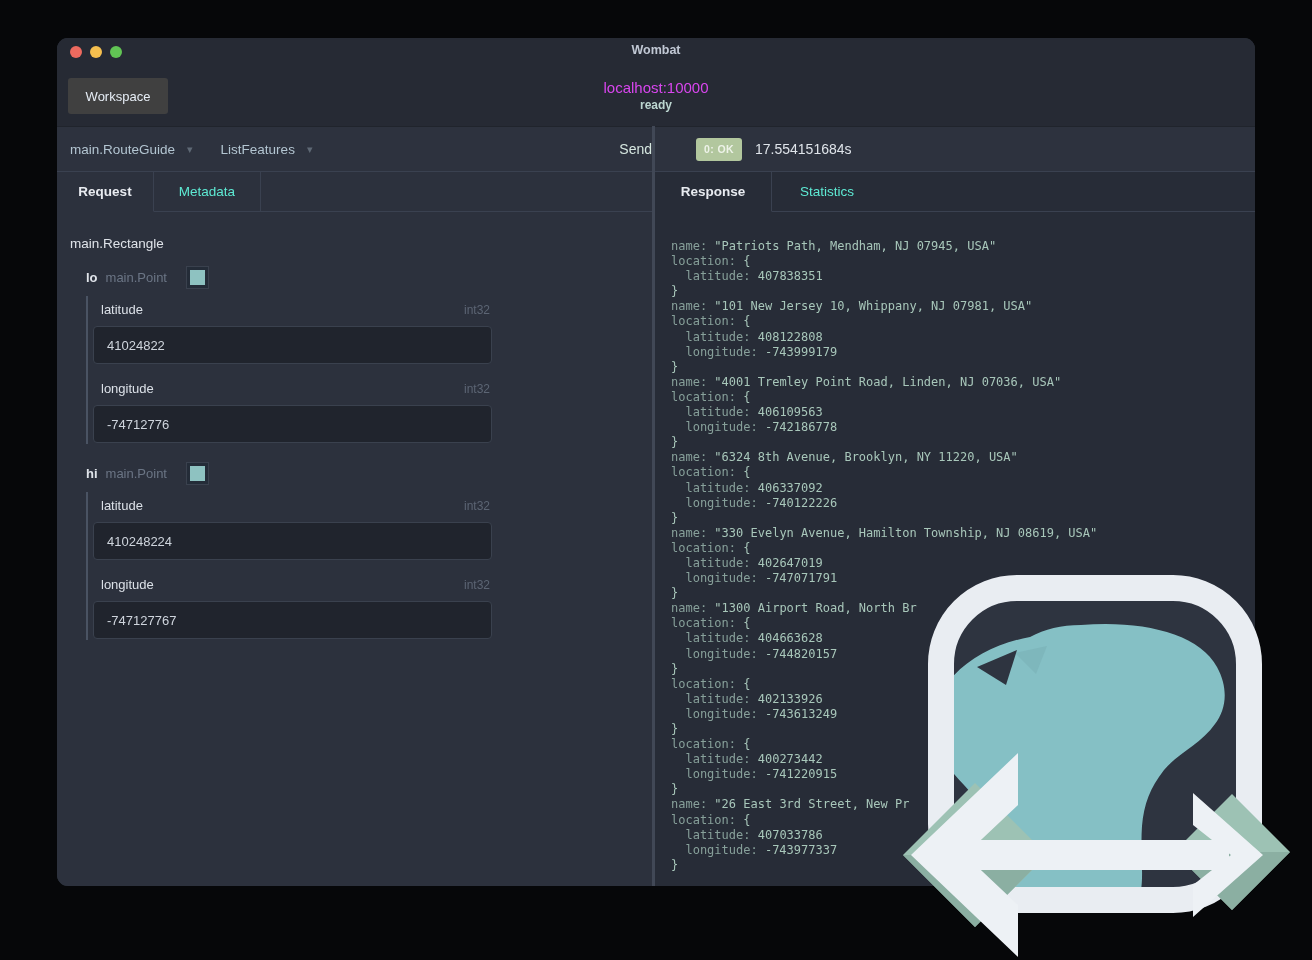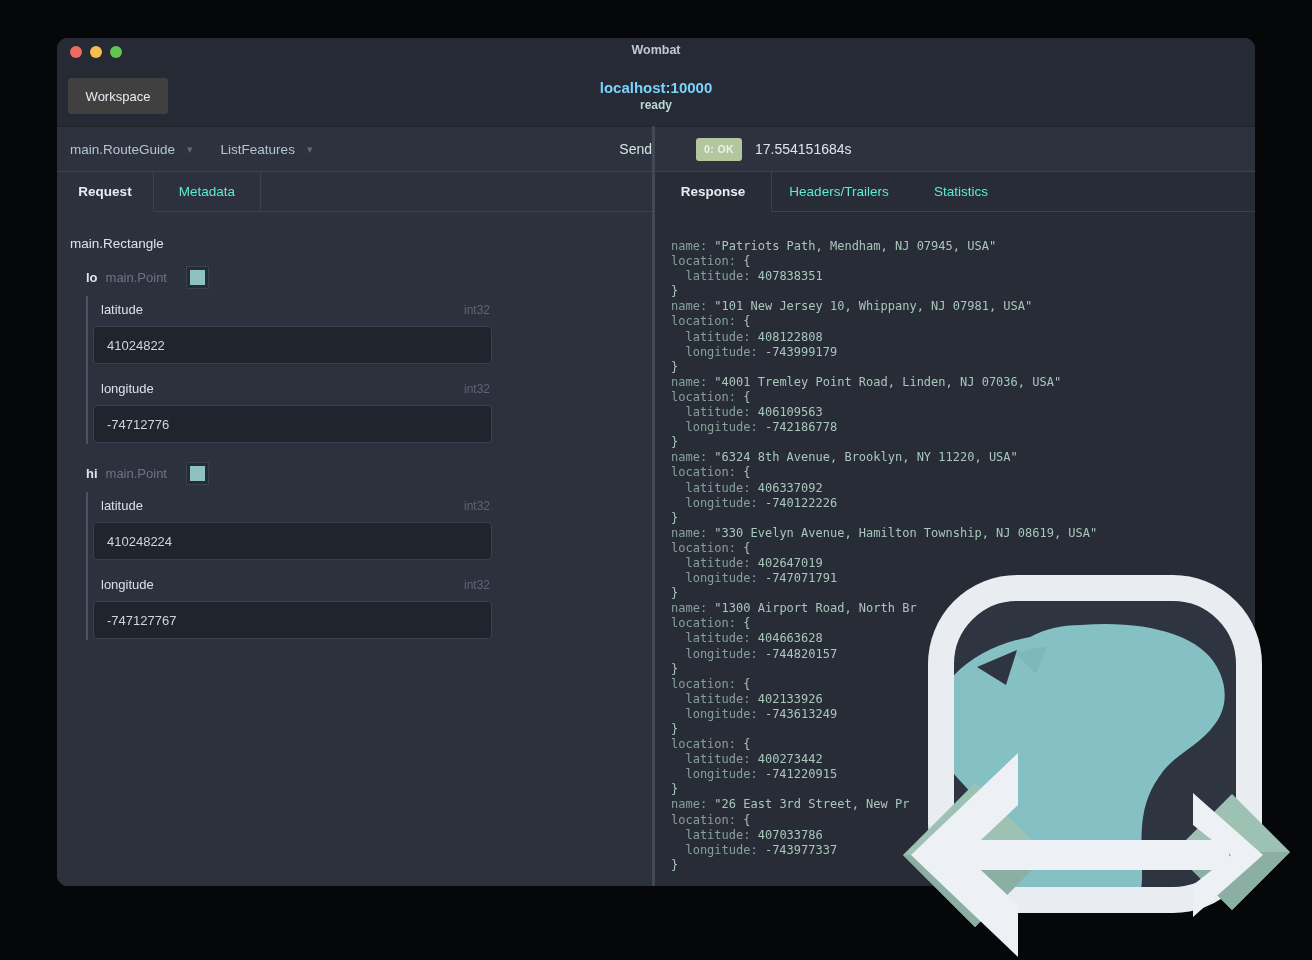--- a/index.html
+++ b/index.html
@@ -13,21 +13,21 @@
   .top { position:absolute; left:0; top:0; width:100%; height:88px; background:#262a34; }
   .traffic { position:absolute; left:13px; top:8px; display:flex; gap:8px; }
   .light { width:12px; height:12px; border-radius:50%; }
   .light.red { background:#ed6a5f; } .light.yellow { background:#f5bf4f; } .light.green { background:#61c454; }
   .win-title { position:absolute; left:0; right:0; top:5px; text-align:center;
                font-size:12.5px; font-weight:700; color:#c1c8d4; }
   .workspace-btn { position:absolute; left:11px; top:40px; width:100px; height:36px;
                    background:#404040; border:none; border-radius:3px; color:#e6edf5;
                    font-size:13px; font-family:inherit; cursor:pointer; }
   .host-wrap { position:absolute; left:0; right:0; top:41px; text-align:center; }
-  .host { font-size:15px; font-weight:700; color:#7dd3fc; }
+  .host { font-size:15px; font-weight:400; color:#d946ef; }
   .ready { font-size:12px; font-weight:600; color:#bcd6d0; margin-top:2px; }
 
   
   .main { position:absolute; left:0; top:88px; right:0; bottom:0; display:flex; flex-direction:column; }
   .toolbar-row { height:46px; display:flex; background:#2d323e; border-top:1px solid #20242c;
                  border-bottom:1px solid #3a4150; flex:none; }
   .tb-left { width:626px; display:flex; align-items:center; padding-left:13px; flex:none; }
   .tb-right { flex:1; display:flex; align-items:center; padding-left:13px; }
   .svc { color:#b3c5d1; font-size:13.5px; }
   .chev { color:#5f6975; font-size:11px; margin-left:12px; }
@@ -116,21 +116,20 @@
     </div>
 
     <div class="tab-strip">
       <div class="tabs-left">
         <div class="tab active" style="width:97px">Request</div>
         <div class="tab" style="width:107px">Metadata</div>
         <div class="tab-fill"></div>
       </div>
       <div class="tabs-right">
         <div class="tab active" style="width:117px">Response</div>
-        <div class="tab" style="width:134px; border-right:none">Headers/Trailers</div>
         <div class="tab" style="width:110px; border-right:none">Statistics</div>
         <div class="tab-fill"></div>
       </div>
     </div>
 
     <div class="content">
 
       <div class="left-pane">
         <div class="msg-type">main.Rectangle</div>
 

